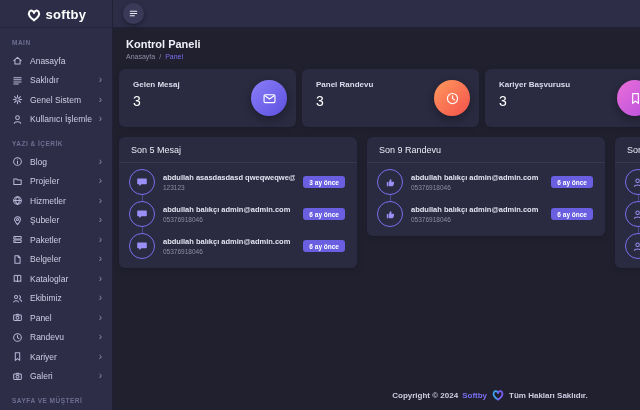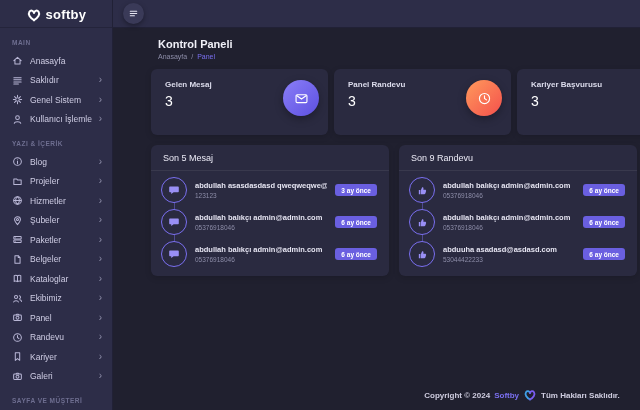--- a/index.html
+++ b/index.html
@@ -42,32 +42,32 @@
   .topbar {
     height:28px; background:var(--topbar-bg,#2d2d48);
     display:flex; align-items:center; padding:0 10px;
     border-bottom:1px solid rgba(0,0,0,.25);
   }
   .menu-btn {
     width:21px; height:21px; border-radius:50%; border:none; cursor:pointer;
     background:#3a3a58; box-shadow:0 2px 5px rgba(0,0,0,.35);
     display:flex; align-items:center; justify-content:center; color:#e8e8f4;
   }
-  .body { flex:1; overflow:hidden;padding-left:32px; }
+  .body { flex:1; overflow:hidden; }
   .inner { width:748px; height:100%; display:flex; flex-direction:column; padding:10px 0 0 6px; }
 
   .page-head { margin-left:7px; }
   .page-title { font-size:11px; font-weight:bold; color:#f0f0f8; }
   .breadcrumb { display:flex; gap:4px; margin-top:3px; font-size:7px; color:#8d8da8; }
   .crumb-current { color:var(--accent,#7a6ff0); }
 
   
   .stats-row { display:flex; gap:6px; margin-top:9px; }
   .stat-card {
-    position:relative; width:177px; height:66px; border-radius:6px;
+    position:relative; width:177px; height:58px; border-radius:6px;
     background:var(--card-bg,#2a2a40); padding:11px 14px;
     box-shadow:0 2px 6px rgba(0,0,0,.15);
   }
   .stat-label { font-size:8px; font-weight:bold; color:#dcdcec; }
   .stat-value { font-size:14px; color:#fff; margin-top:4px; }
   .stat-ic {
     position:absolute; right:9px; top:11px; width:36px; height:36px;
     border-radius:50%; display:flex; align-items:center; justify-content:center;
     color:#fff; box-shadow:0 3px 8px rgba(0,0,0,.3);
   }
@@ -428,32 +428,20 @@
             </div>
             <div class="prow">
               <span class="avatar">
                 <svg viewBox="0 0 12 12" width="11" height="11" fill="currentColor">
                     <path d="M2 5.5h1.6V10H2zM4.2 10h3.6c.7 0 1.2-.4 1.4-1l.7-2.3c.2-.8-.3-1.5-1.1-1.5H6.9c.2-.7.3-1.7 0-2.3-.3-.6-1.1-.7-1.4-.1L4.2 5.8z"></path>
                   </svg>
               </span>
               <span class="prow-text">
                 <div class="prow-name">abdullah balıkçı admin@admin.com</div>
                 <div class="prow-sub">05376918046</div>
-              </span>
-              <span class="badge">6 ay önce</span>
-            </div>
-            <div class="prow">
-              <span class="avatar">
-                <svg viewBox="0 0 12 12" width="11" height="11" fill="currentColor">
-                    <path d="M2 5.5h1.6V10H2zM4.2 10h3.6c.7 0 1.2-.4 1.4-1l.7-2.3c.2-.8-.3-1.5-1.1-1.5H6.9c.2-.7.3-1.7 0-2.3-.3-.6-1.1-.7-1.4-.1L4.2 5.8z"></path>
-                  </svg>
-              </span>
-              <span class="prow-text">
-                <div class="prow-name">abduuha asadasd@asdasd.com</div>
-                <div class="prow-sub">53044422233</div>
               </span>
               <span class="badge">6 ay önce</span>
             </div>
           </div>
         </div>
 
         <div class="panel">
           <div class="panel-header">Son 5 Kariyer</div>
           <div class="panel-rows">
             <div class="prow">

